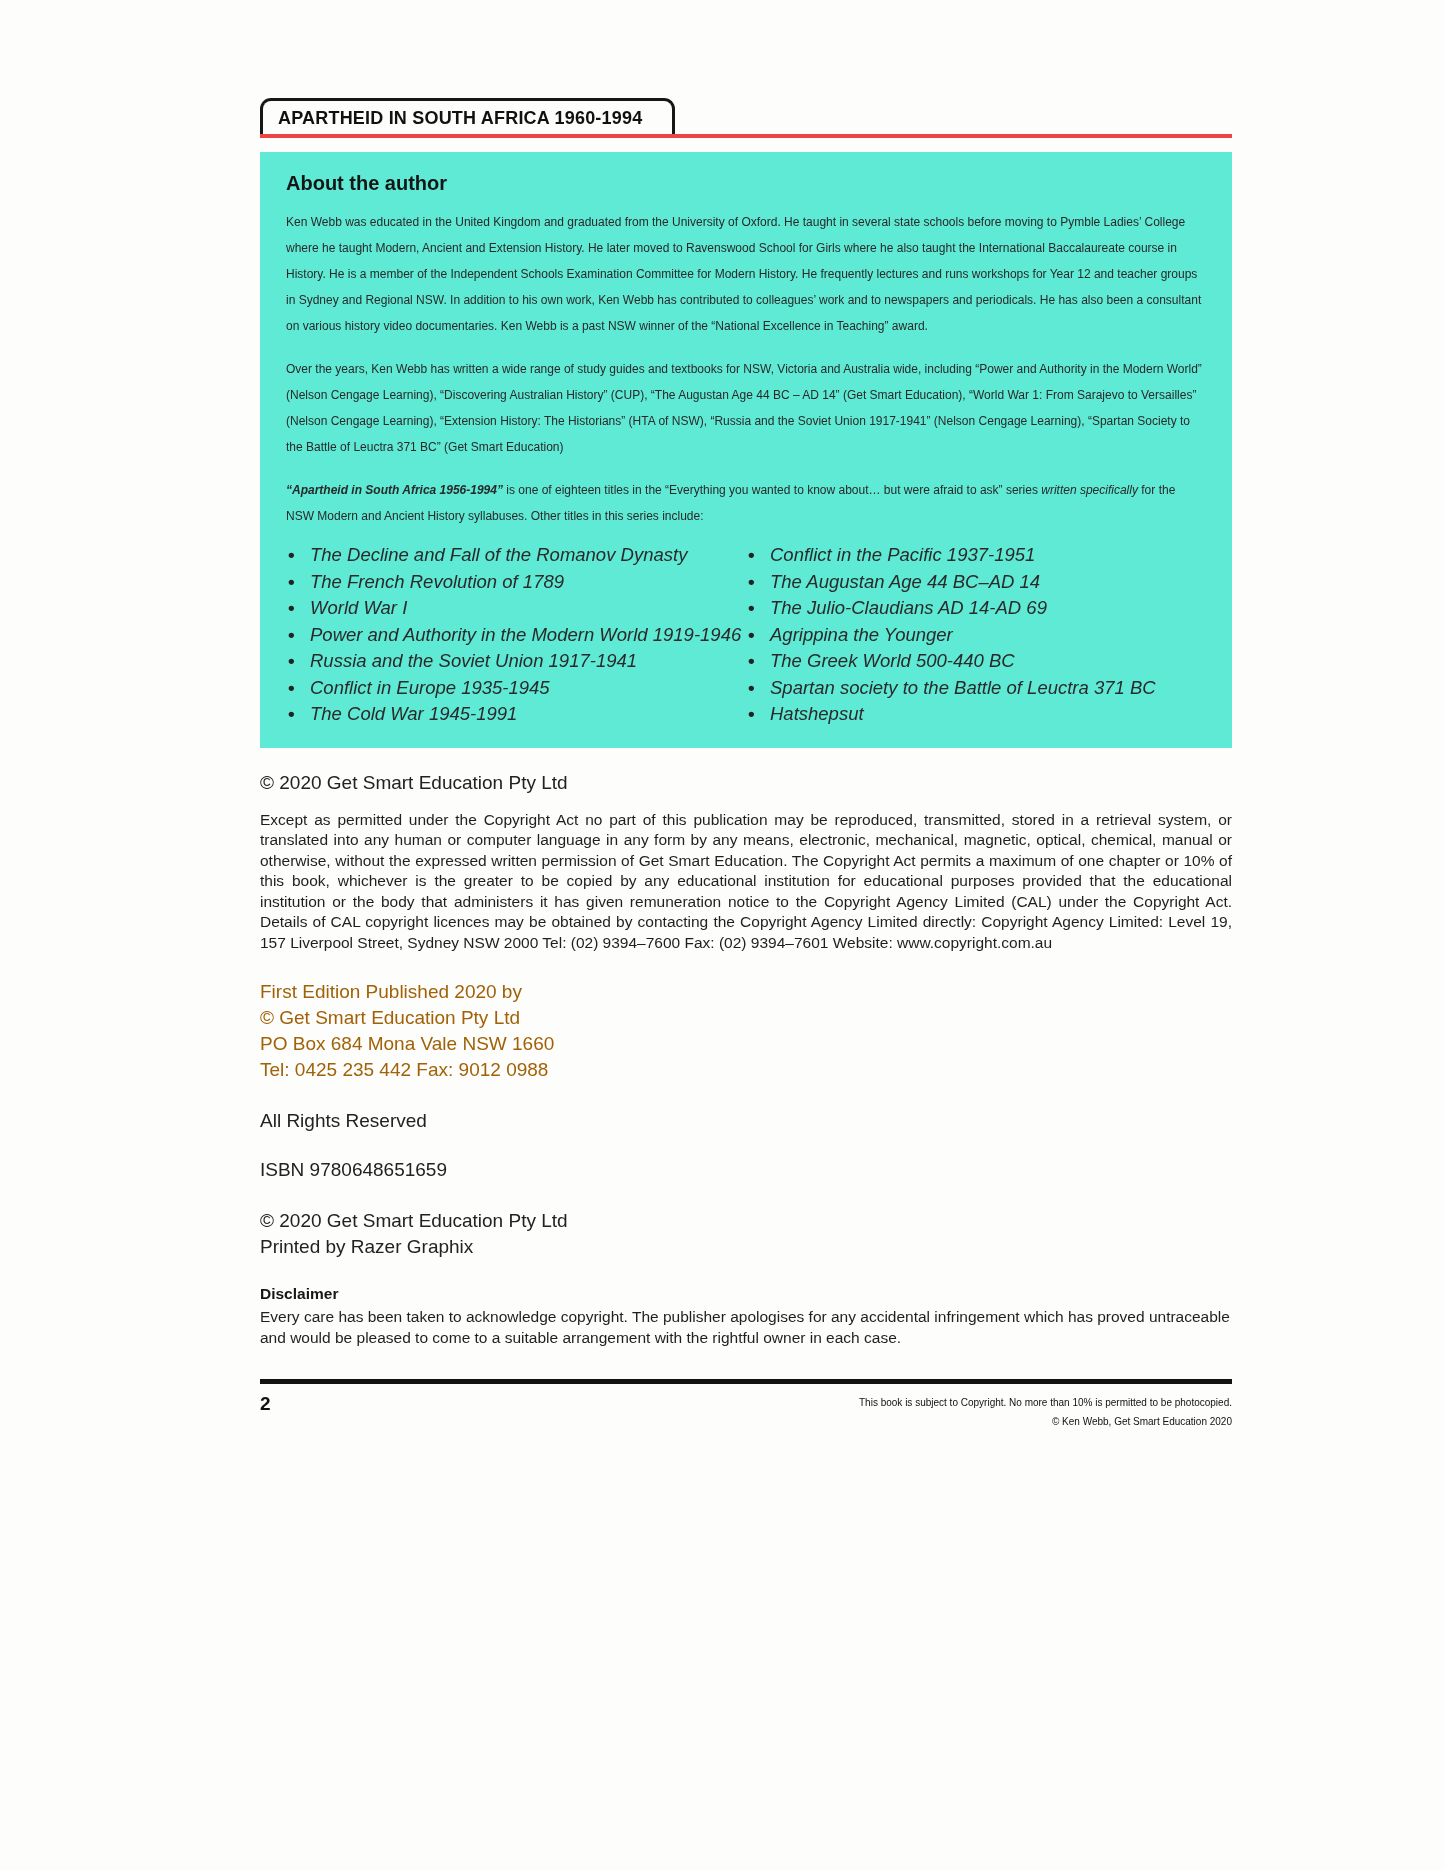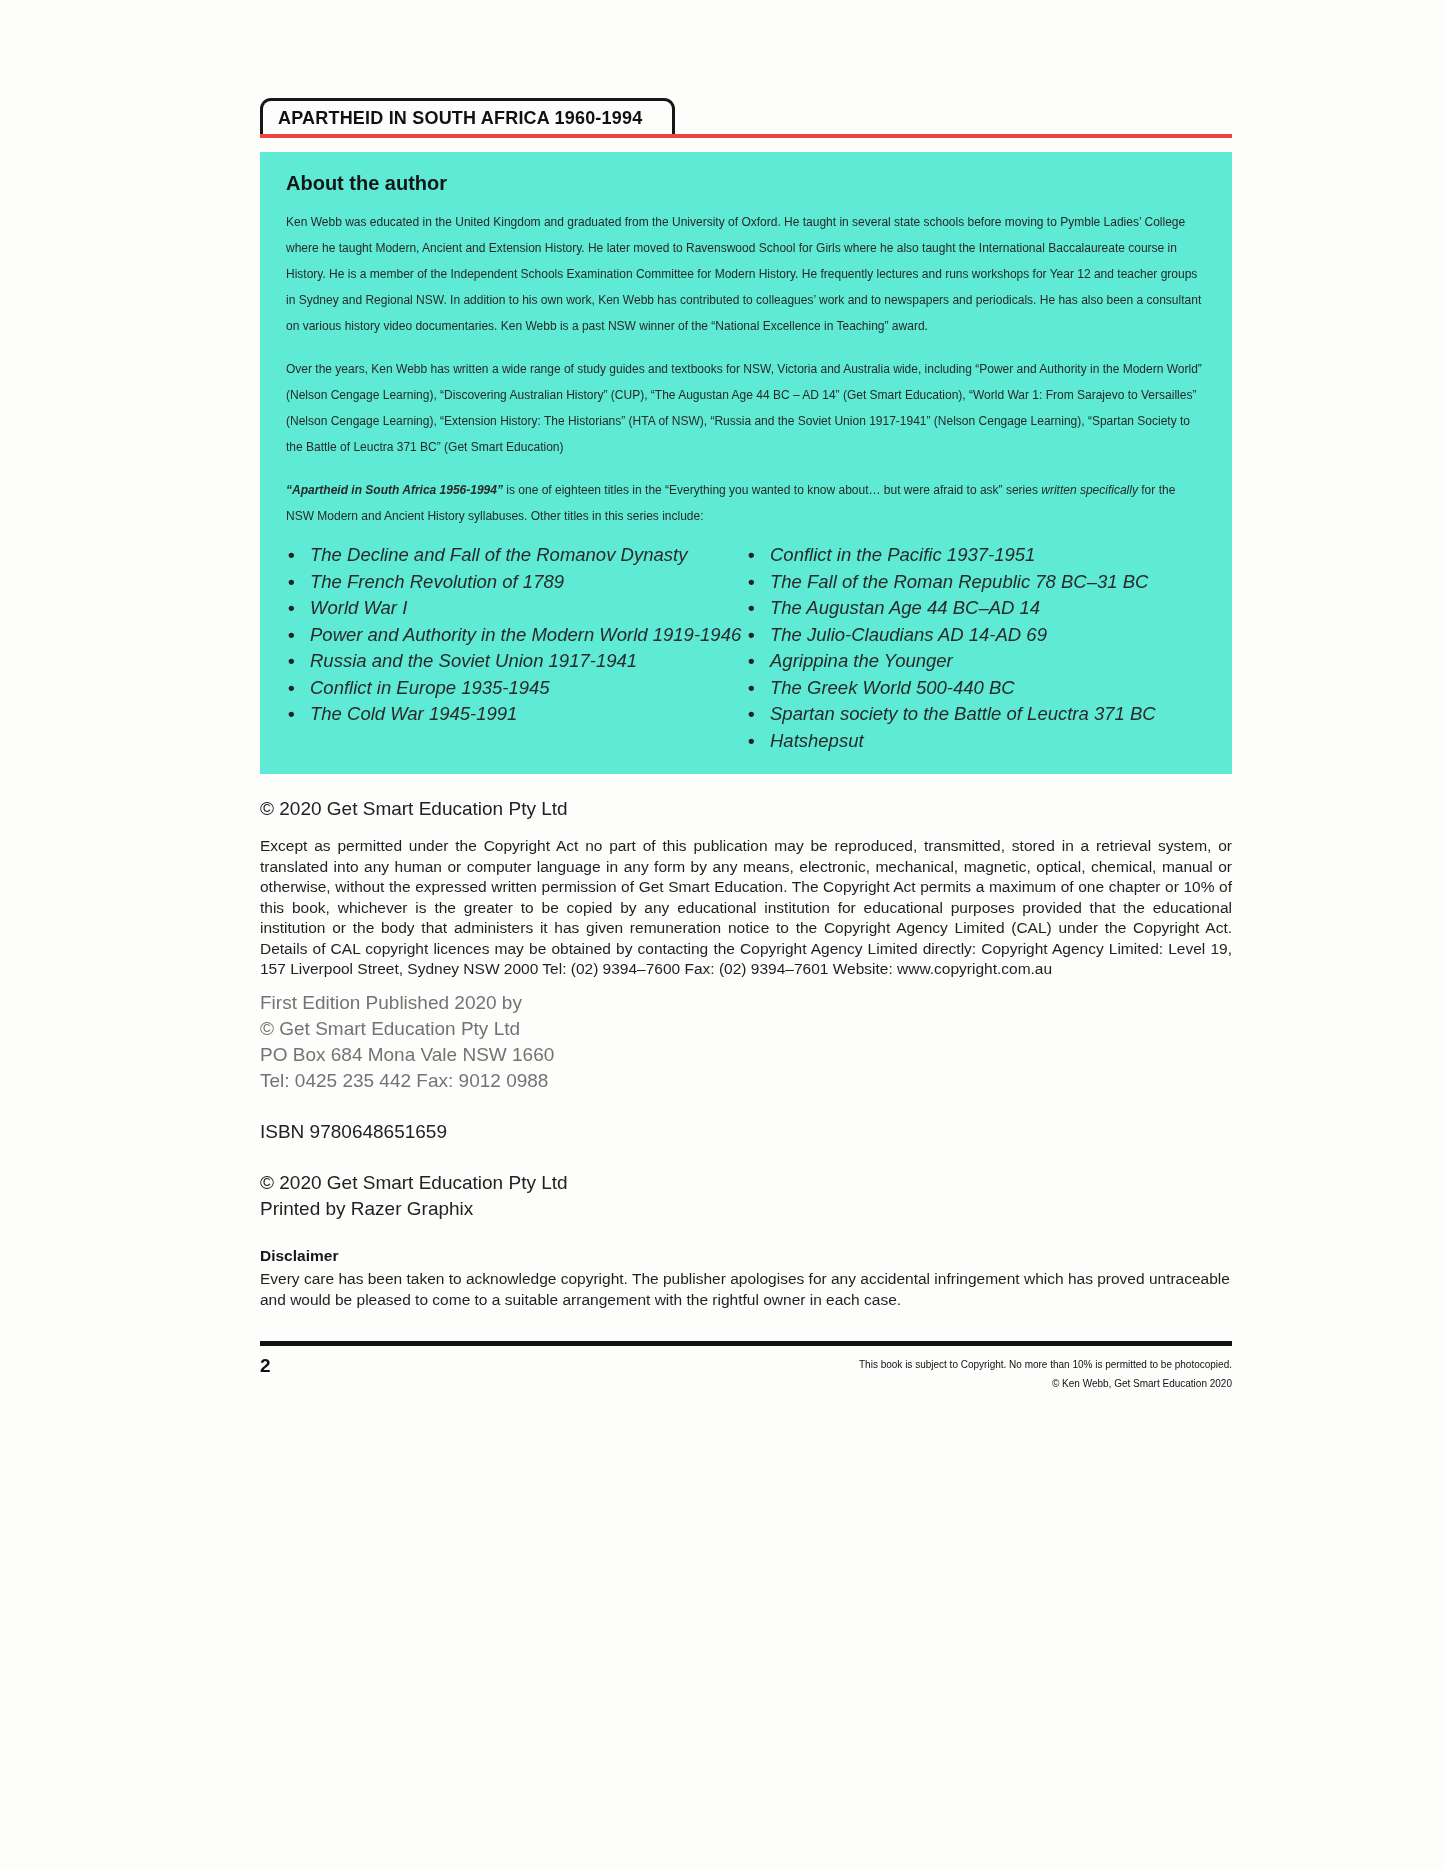--- a/index.html
+++ b/index.html
@@ -36,21 +36,21 @@
     content:"\2022";position:absolute;left:2px;top:0;
     font-style:normal;font-weight:bold;font-size:19px;color:#222;
   }
 
   
   .c-line{font-size:19px;margin:24px 0 0 0;color:#222;}
   .notice{
     font-size:15.5px;line-height:20.5px;text-align:justify;
     margin:16px 0 0 0;color:#1f1f1f;
   }
-  .addr{font-size:19px;line-height:26px;margin:10px 0 0 0;color:#737373;}
+  .addr{font-size:19px;line-height:26px;margin:26px 0 0 0;color:#a16207;}
   .gap-line{font-size:19px;margin:27px 0 0 0;color:#222;}
   .printer{font-size:19px;line-height:26px;margin:27px 0 0 0;color:#222;}
   .disclaimer-h{font-size:15.5px;font-weight:bold;margin:25px 0 0 0;color:#161616;}
   .disclaimer-t{font-size:15.5px;line-height:21px;margin:3px 0 0 0;color:#1f1f1f;}
 
   
   .footer-rule{border-top:5px solid #121212;margin-top:31px;}
   .footer-row{display:flex;justify-content:space-between;align-items:flex-start;margin-top:9px;}
   .page-num{font-weight:bold;font-size:19px;color:#111;}
   .footer-right{text-align:right;font-weight:normal;font-size:10px;line-height:19px;color:#111;}
@@ -80,21 +80,20 @@
         <li>The Decline and Fall of the Romanov Dynasty</li>
         <li>The French Revolution of 1789</li>
         <li>World War I</li>
         <li>Power and Authority in the Modern World 1919-1946</li>
         <li>Russia and the Soviet Union 1917-1941</li>
         <li>Conflict in Europe 1935-1945</li>
         <li>The Cold War 1945-1991</li>
       </ul>
       <ul class="title-col">
         <li>Conflict in the Pacific 1937-1951</li>
-        <li>The Fall of the Roman Republic 78 BC–31 BC</li>
         <li>The Augustan Age 44 BC–AD 14</li>
         <li>The Julio-Claudians AD 14-AD 69</li>
         <li>Agrippina the Younger</li>
         <li>The Greek World 500-440 BC</li>
         <li>Spartan society to the Battle of Leuctra 371 BC</li>
         <li>Hatshepsut</li>
       </ul>
     </div>
   </div>
 
@@ -102,20 +101,21 @@
 
   <p class="notice">Except as permitted under the Copyright Act no part of this publication may be reproduced, transmitted, stored in a retrieval system, or translated into any human or computer language in any form by any means, electronic, mechanical, magnetic, optical, chemical, manual or otherwise, without the expressed written permission of Get Smart Education. The Copyright Act permits a maximum of one chapter or 10% of this book, whichever is the greater to be copied by any educational institution for educational purposes provided that the educational institution or the body that administers it has given remuneration notice to the Copyright Agency Limited (CAL) under the Copyright Act. Details of CAL copyright licences may be obtained by contacting the Copyright Agency Limited directly: Copyright Agency Limited: Level 19, 157 Liverpool Street, Sydney NSW 2000 Tel: (02) 9394–7600 Fax: (02) 9394–7601 Website: www.copyright.com.au</p>
 
   <div class="addr">
     <div>First Edition Published 2020 by</div>
     <div>© Get Smart Education Pty Ltd</div>
     <div>PO Box 684 Mona Vale NSW 1660</div>
     <div>Tel: 0425 235 442 Fax: 9012 0988</div>
   </div>
 
+  <p class="gap-line">All Rights Reserved</p>
 
   <p class="gap-line">ISBN 9780648651659</p>
 
   <div class="printer">
     <div>© 2020 Get Smart Education Pty Ltd</div>
     <div>Printed by Razer Graphix</div>
   </div>
 
   <p class="disclaimer-h">Disclaimer</p>
   <p class="disclaimer-t">Every care has been taken to acknowledge copyright. The publisher apologises for any accidental infringement which has proved untraceable and would be pleased to come to a suitable arrangement with the rightful owner in each case.</p>

